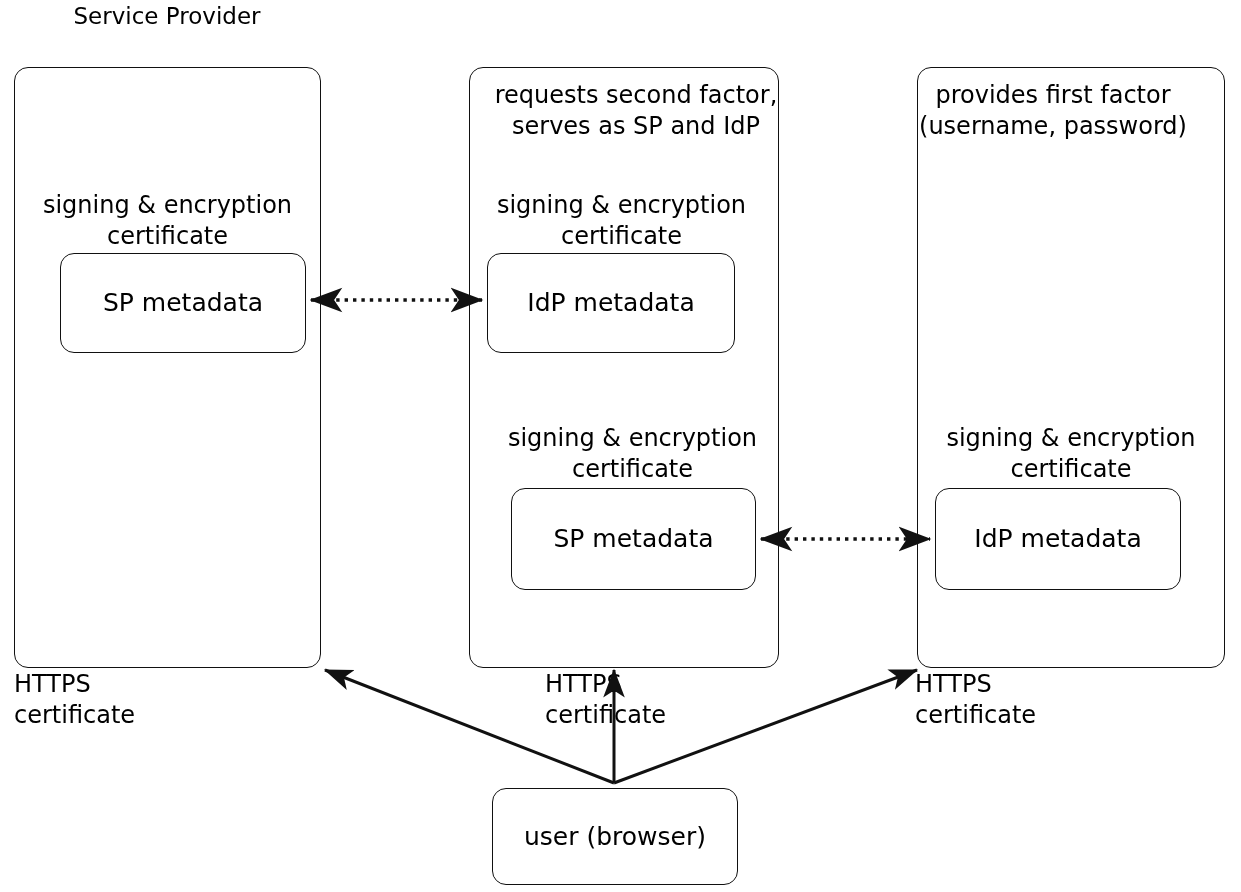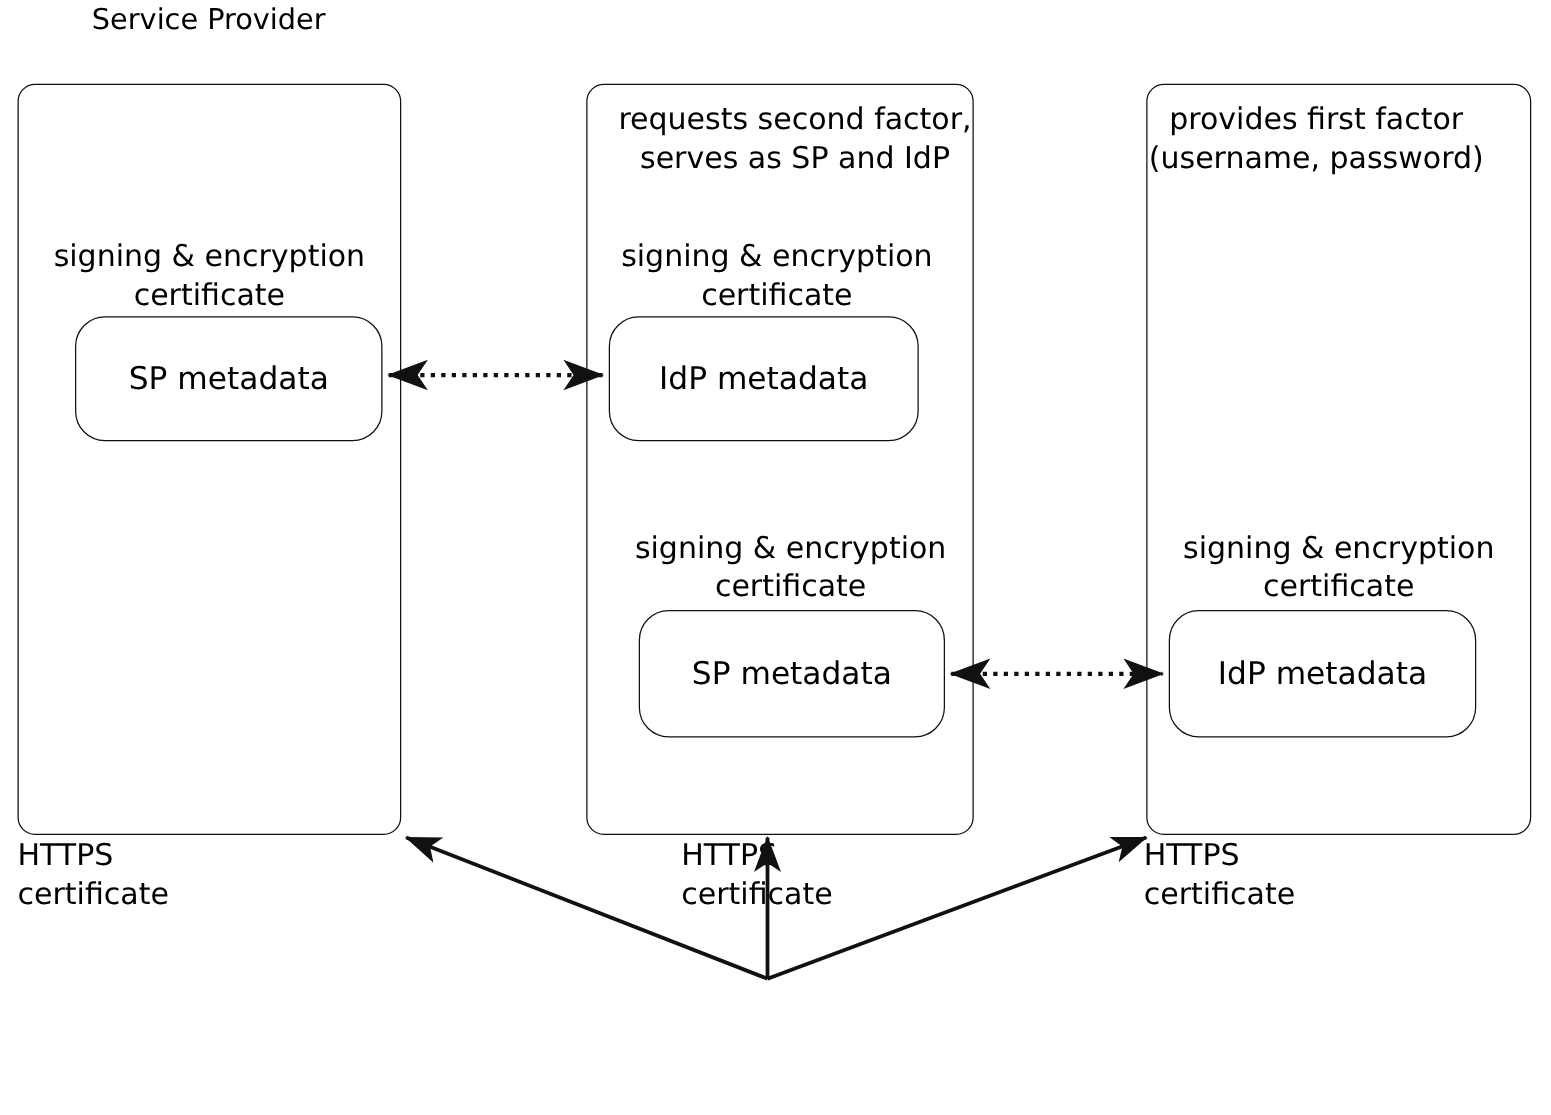--- a/index.html
+++ b/index.html
@@ -27,21 +27,21 @@
   .outer-box {
     position: absolute;
     border: 1.6px solid #111111;
     border-radius: 14px;
     background: #ffffff;
     box-sizing: border-box;
   }
   .inner-box {
     position: absolute;
     border: 1.9px solid #111111;
-    border-radius: 24px;
+    border-radius: 14px;
     background: #ffffff;
     box-sizing: border-box;
     display: flex;
     align-items: center;
     justify-content: center;
   }
   .inner-box .inner-label {
     font-size: 25px;
     line-height: 30px;
     text-align: center;
@@ -127,20 +127,23 @@
   <div class="cert-label" style="left:917px; top:423px; width:308px;">signing &amp; encryption
 certificate</div>
 
   <div class="inner-box" style="left:935px; top:488px; width:246px; height:102px;">
     <span class="inner-label">IdP metadata</span>
   </div>
 
   <div class="https-label" style="left:915px; top:669px; width:291px;">HTTPS
 certificate</div>
 
+  <div class="inner-box" style="left:492px; top:788px; width:246px; height:97px;">
+    <span class="inner-label">user (browser)</span>
+  </div>
 
   <svg class="overlay" viewBox="0 0 1241 892">
     <defs>
       <marker id="solidHead" markerWidth="11" markerHeight="11" refX="9.2" refY="4.2" orient="auto" markerUnits="strokeWidth">
         <path d="M0,0.6 L9.6,4.2 L0,7.8 L2.4,4.2 Z" fill="#111111"></path>
       </marker>
       <marker id="solidTail" markerWidth="11" markerHeight="11" refX="0.4" refY="4.2" orient="auto" markerUnits="strokeWidth">
         <path d="M9.6,0.6 L0,4.2 L9.6,7.8 L7.2,4.2 Z" fill="#111111"></path>
       </marker>
     </defs>

